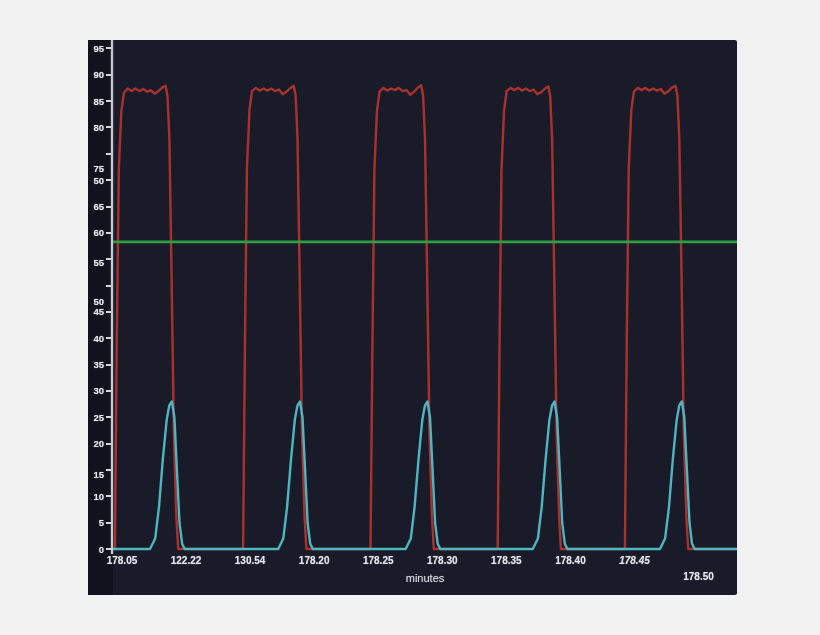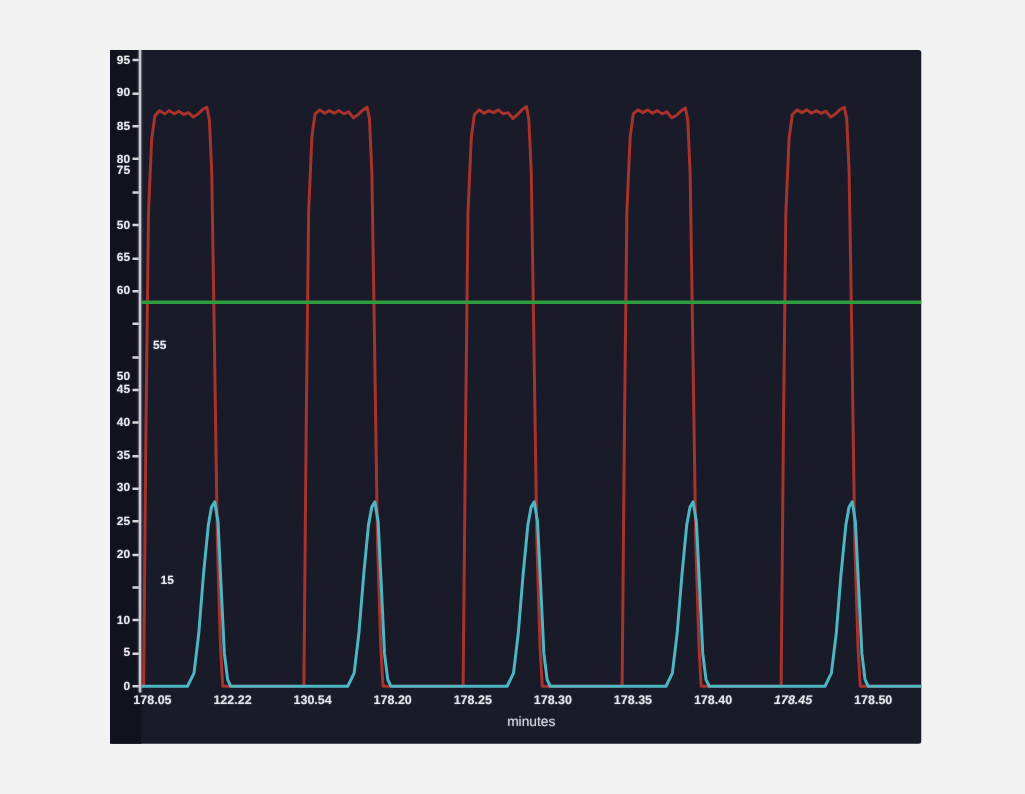--- a/index.html
+++ b/index.html
@@ -77,45 +77,45 @@
 <div class="page">
   <div class="chart-panel">
     <div class="yaxis-strip"></div>
     <div id="yaxis">
         <div class="y-tick-label" style="top: 503.5px;">0</div>
         <div class="y-tick-mark" style="top: 508px;"></div>
         <div class="y-tick-label" style="top: 477.154px;">5</div>
         <div class="y-tick-mark" style="top: 481.654px;"></div>
         <div class="y-tick-label" style="top: 450.808px;">10</div>
         <div class="y-tick-mark" style="top: 455.308px;"></div>
-        <div class="y-tick-label" style="top: 419px; padding-left: 35px;">15</div>
+        <div class="y-tick-label" style="top: 429px;">15</div>
         <div class="y-tick-mark" style="top: 428.963px;"></div>
         <div class="y-tick-label" style="top: 398.117px;">20</div>
         <div class="y-tick-mark" style="top: 402.617px;"></div>
         <div class="y-tick-label" style="top: 371.771px;">25</div>
         <div class="y-tick-mark" style="top: 376.271px;"></div>
         <div class="y-tick-label" style="top: 345.425px;">30</div>
         <div class="y-tick-mark" style="top: 349.925px;"></div>
         <div class="y-tick-label" style="top: 319.08px;">35</div>
         <div class="y-tick-mark" style="top: 323.58px;"></div>
         <div class="y-tick-label" style="top: 292.734px;">40</div>
         <div class="y-tick-mark" style="top: 297.234px;"></div>
         <div class="y-tick-label" style="top: 266.388px;">45</div>
         <div class="y-tick-mark" style="top: 270.888px;"></div>
         <div class="y-tick-label" style="top: 240.042px; margin-top: 16px;">50</div>
         <div class="y-tick-mark" style="top: 244.542px;"></div>
-        <div class="y-tick-label" style="top: 231px; margin-left: 29px;">55</div>
+        <div class="y-tick-label" style="top: 217px;">55</div>
         <div class="y-tick-mark" style="top: 218.197px;"></div>
         <div class="y-tick-label" style="top: 187.351px;">60</div>
         <div class="y-tick-mark" style="top: 191.851px;"></div>
         <div class="y-tick-label" style="top: 161.005px;">65</div>
         <div class="y-tick-mark" style="top: 165.505px;"></div>
         <div class="y-tick-label" style="top: 134.659px;">50</div>
         <div class="y-tick-mark" style="top: 139.159px;"></div>
-        <div class="y-tick-label" style="top: 91px;">75</div>
+        <div class="y-tick-label" style="top: 123px;">75</div>
         <div class="y-tick-mark" style="top: 112.814px;"></div>
         <div class="y-tick-label" style="top: 81.9679px;">80</div>
         <div class="y-tick-mark" style="top: 86.4679px;"></div>
         <div class="y-tick-label" style="top: 55.6222px;">85</div>
         <div class="y-tick-mark" style="top: 60.1222px;"></div>
         <div class="y-tick-label" style="top: 29.2764px;">90</div>
         <div class="y-tick-mark" style="top: 33.7764px;"></div>
         <div class="y-tick-label" style="top: 2.93064px;">95</div>
         <div class="y-tick-mark" style="top: 7.43064px;"></div>
       </div>
@@ -128,17 +128,17 @@
     <div id="xaxis">
         <div class="x-tick-label" style="left: 33.9692px;">178.05</div>
         <div class="x-tick-label" style="left: 98.0349px;">122.22</div>
         <div class="x-tick-label" style="left: 162.101px;">130.54</div>
         <div class="x-tick-label" style="left: 226.166px;">178.20</div>
         <div class="x-tick-label" style="left: 290.232px;">178.25</div>
         <div class="x-tick-label" style="left: 354.298px;">178.30</div>
         <div class="x-tick-label" style="left: 418.363px;">178.35</div>
         <div class="x-tick-label" style="left: 482.429px;">178.40</div>
         <div class="x-tick-label" style="left: 546.495px; font-style: italic;">178.45</div>
-        <div class="x-tick-label" style="left: 610.561px;">178.50</div>
+        <div class="x-tick-label" style="left: 610.561px; margin-top: 16px;">178.50</div>
       </div>
     <div class="x-axis-title">minutes</div>
   </div>
 </div>
 
 </body></html>

